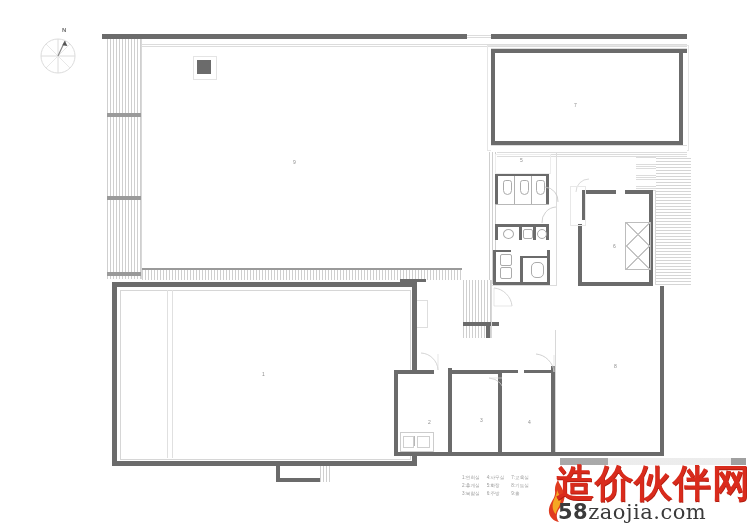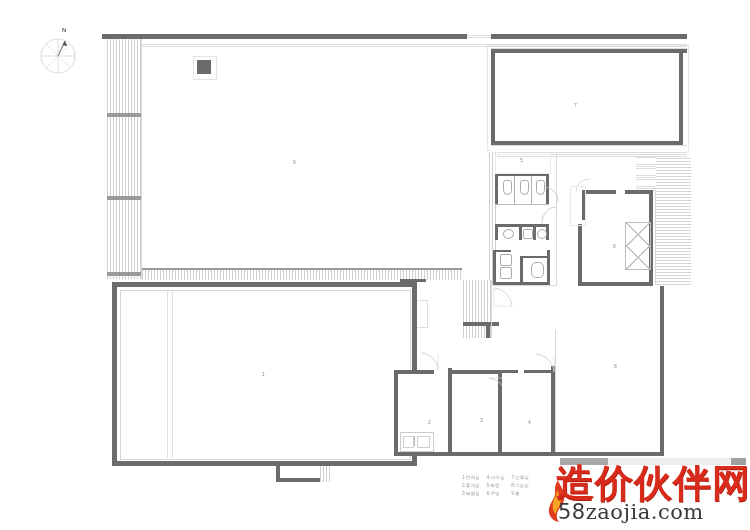--- a/index.html
+++ b/index.html
@@ -51,21 +51,21 @@
   
   #wm{position:absolute;left:556px;top:458px;width:194px;height:72px;
       pointer-events:none;}
   #wm-cn{position:absolute;left:0;top:0;font-size:38px;color:#d92b1c;
       font-family:"DejaVu Sans",sans-serif;font-weight:700;
       letter-spacing:1px;white-space:nowrap;
       text-shadow:0.5px 0.5px 0 #b01d10;}
   #wm-url{position:absolute;left:2px;top:42px;font-size:21px;
       color:#3a3a3a;font-family:"DejaVu Serif",serif;letter-spacing:0.5px;
       white-space:nowrap;}
-  #wm-url .num{font-weight:400;font-family:"DejaVu Sans",sans-serif;}
+  #wm-url .num{font-weight:700;font-family:"DejaVu Sans",sans-serif;}
   #wm-flame{position:absolute;left:-12px;top:20px;width:26px;height:46px;}
 
   
   #wm-strip{position:absolute;left:560px;top:458px;width:186px;height:7px;
      background:linear-gradient(90deg,#9a9a9a 0 26%,#e9e9e9 26% 92%,#8f8f8f 92% 100%);
      opacity:.85;}
 </style>
 </head>
 <body>
 

